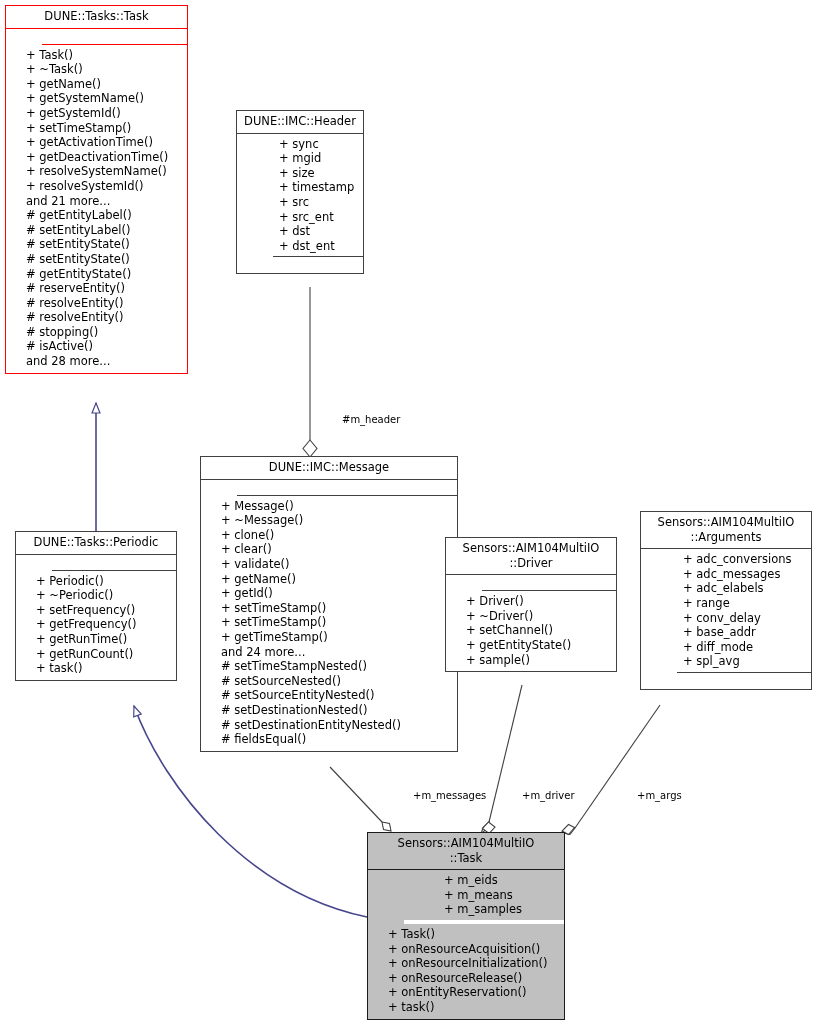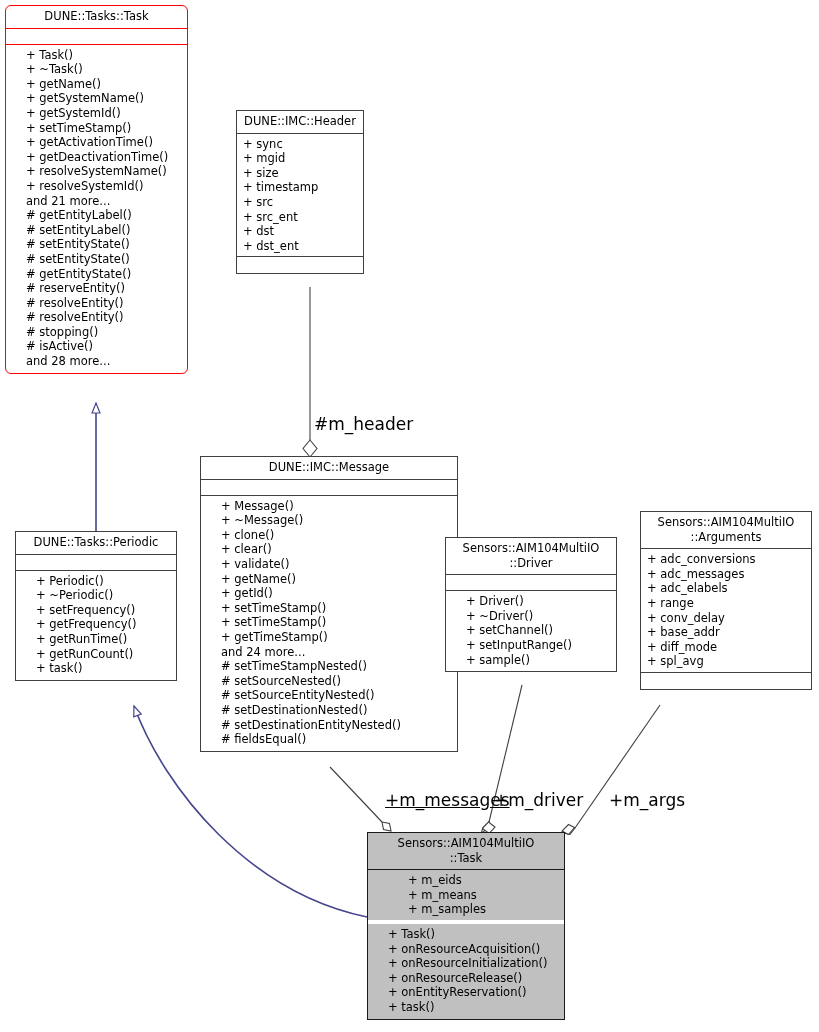--- a/index.html
+++ b/index.html
@@ -53,43 +53,45 @@
     border-bottom: 1px solid #ff0000;
   }
   .uml-class.highlight .title {
     border-bottom: 1px solid #1a1a1a;
     background: #c0c0c0;
   }
   .uml-class .attrs {
     padding: 3px 4px 3px 6px;
     border-bottom: 1px solid #404040;
     min-height: 9px;
+    margin-left: 36px;
   }
   .uml-class.redborder .attrs {
     border-bottom: 1px solid #ff0000;
   }
   .uml-class.highlight .attrs {
     border-bottom: 4px solid #ffffff;
     padding-left: 40px;
   }
   .uml-class .ops {
     padding: 3px 4px 4px 6px;
     min-height: 9px;
     margin-left: 14px;
   }
   .uml-class .row {
     white-space: nowrap;
   }
   .edge-label {
     position: absolute;
-    font-size: 17px;
+    font-size: 10px;
     color: #000000;
     white-space: nowrap;
     background: transparent;
     z-index: 6;
+    margin-left: 28px;
   }
 </style>
 </head>
 <body>
 
 <div id="canvas">
 
   <svg class="edges" viewBox="0 0 819 1032">
     <defs>
       <marker id="inh-arrow" markerWidth="14" markerHeight="14" refX="11" refY="5" orient="auto" markerUnits="userSpaceOnUse">
@@ -121,21 +123,21 @@
       <polygon points="488.5,822 495,827 489,833.5 482.5,828.5" fill="#ffffff" stroke="#404040" stroke-width="1.1"></polygon>
     </g>
 
     <g>
       <line x1="660" y1="705" x2="575" y2="828" stroke="#404040" stroke-width="1.1"></line>
       <polygon points="575,828 568,827 563,833 570,834.5" fill="#ffffff" stroke="#404040" stroke-width="1.1"></polygon>
       <polygon points="574.5,827.5 568.5,824.5 562,831 568.5,834.5" fill="#ffffff" stroke="#404040" stroke-width="1.1"></polygon>
     </g>
   </svg>
 
-  <div class="uml-class redborder" style="left:5px; top:5px; width:183px;border-radius:6px;">
+  <div class="uml-class redborder" style="left:5px; top:5px; width:183px;">
     <div class="title">DUNE::Tasks::Task</div>
     <div class="attrs empty"></div>
     <div class="ops">
         <div class="row">+ Task()</div>
         <div class="row">+ ~Task()</div>
         <div class="row">+ getName()</div>
         <div class="row">+ getSystemName()</div>
         <div class="row">+ getSystemId()</div>
         <div class="row">+ setTimeStamp()</div>
         <div class="row">+ getActivationTime()</div>
@@ -211,21 +213,21 @@
   </div>
 
   <div class="uml-class" style="left:445px; top:537px; width:172px;">
     <div class="title">Sensors::AIM104MultiIO
 ::Driver</div>
     <div class="attrs empty"></div>
     <div class="ops">
         <div class="row">+ Driver()</div>
         <div class="row">+ ~Driver()</div>
         <div class="row">+ setChannel()</div>
-        <div class="row">+ setInputRange()</div>
+        <div class="row">+ getEntityState()</div>
         <div class="row">+ sample()</div>
       </div>
   </div>
 
   <div class="uml-class" style="left:640px; top:511px; width:172px;">
     <div class="title">Sensors::AIM104MultiIO
 ::Arguments</div>
     <div class="attrs">
         <div class="row">+ adc_conversions</div>
         <div class="row">+ adc_messages</div>
@@ -252,19 +254,19 @@
         <div class="row">+ onResourceAcquisition()</div>
         <div class="row">+ onResourceInitialization()</div>
         <div class="row">+ onResourceRelease()</div>
         <div class="row">+ onEntityReservation()</div>
         <div class="row">+ task()</div>
       </div>
   </div>
 
   <div class="edge-label" style="left:314px; top:414px;">#m_header</div>
 
-  <div class="edge-label" style="left:385px; top:790px;text-decoration:underline;">+m_messages</div>
+  <div class="edge-label" style="left:385px; top:790px;">+m_messages</div>
 
   <div class="edge-label" style="left:494px; top:790px;">+m_driver</div>
 
   <div class="edge-label" style="left:609px; top:790px;">+m_args</div>
 
 </div>
 
 </body></html>

